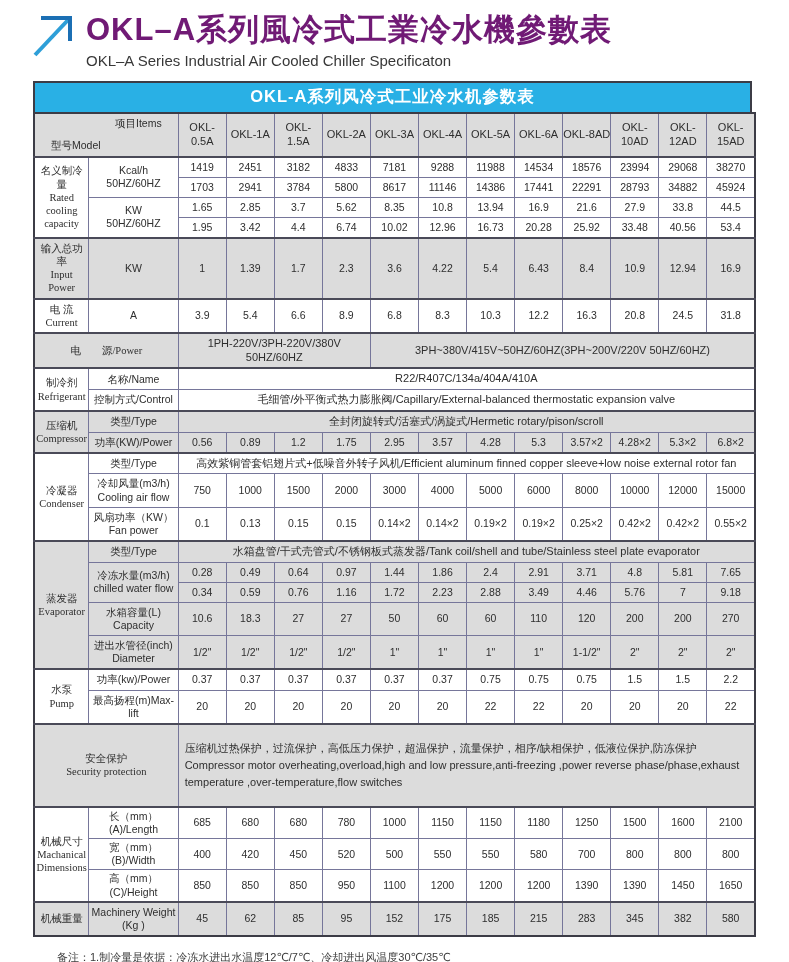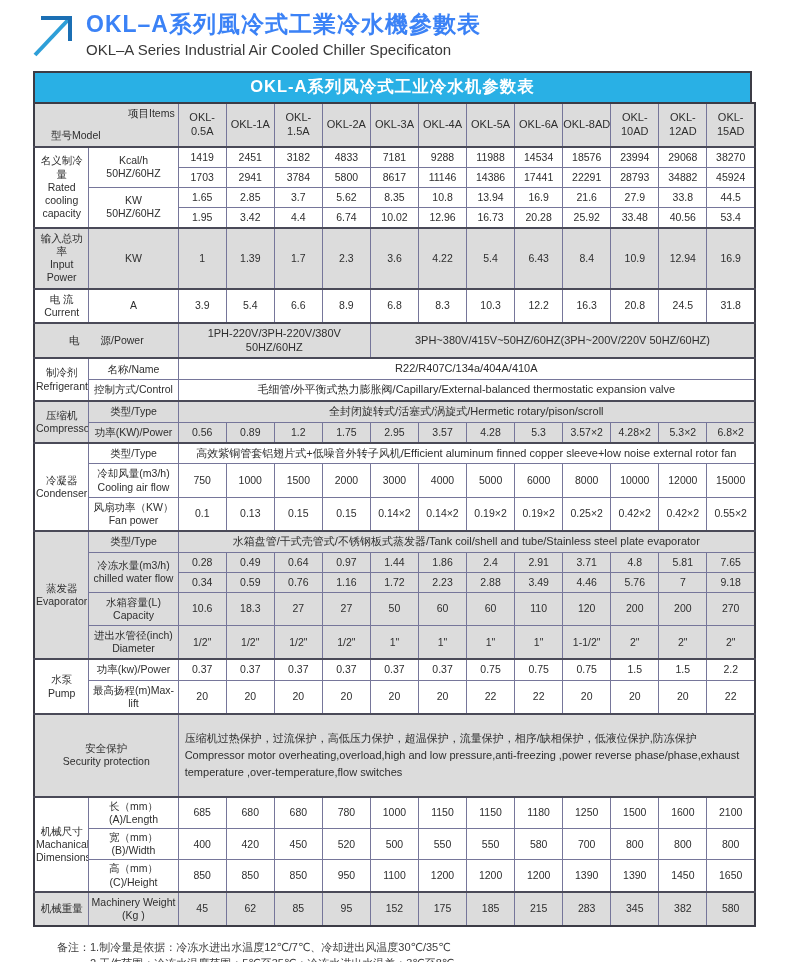--- a/index.html
+++ b/index.html
@@ -3,21 +3,21 @@
 <meta charset="utf-8">
 <style>
   * { margin:0; padding:0; box-sizing:border-box; }
   html,body { width:789px; height:962px; background:#ffffff; overflow:hidden;
               font-family:"Liberation Sans","DejaVu Sans",sans-serif; color:#333; }
 
   
   .page-header { display:flex; align-items:flex-start; padding:9px 0 0 28px; }
   .logo { width:52px; height:48px; flex:0 0 auto; margin-top:2px; }
   .titles { margin-left:6px; }
-  .title-zh { font-size:23px; font-weight:700; color:#3b82f6; letter-spacing:1px; }
+  .title-zh { font-size:31px; font-weight:700; color:#701a75; letter-spacing:1px; }
   .title-en { font-size:15px; font-weight:500; color:#383838; margin-top:1px; }
 
   
   .table-wrap { margin:12px 23px 0 33px; width:719px;border-radius:18px; }
   .table-title-bar { background:#29b0e5; color:#ffffff; text-align:center;
                      font-size:16.5px; font-weight:600; letter-spacing:1px;
                      padding:3px 0 4px 0; border:2px solid #3c3c46; border-bottom:none; }
   table.spec-table { border-collapse:collapse; table-layout:fixed; width:723px;
                      border:2px solid #3c3c46; }
   .spec-table td { border:1px solid #76769a; text-align:center; vertical-align:middle;
@@ -25,22 +25,22 @@
                    overflow:hidden; }
   tr.shade td { background:#dcdcdc; }
   tr.sec-top td { border-top:2px solid #4a4a58; }
   tr.header-row td { background:#dcdcdc; font-size:11px; padding:7px 0;
                      border-bottom:2px solid #4a4a58; }
   td.corner { position:relative; padding:0;
               background:#dcdcdc linear-gradient(to bottom right,
                  transparent calc(50% - 0.7px), #707088 calc(50% - 0.7px),
                  #707088 calc(50% + 0.7px), transparent calc(50% + 0.7px)); }
   td.corner .model { position:absolute; left:16px; bottom:3px; font-size:10.5px; }
-  td.corner .items { position:absolute; right:3px; top:3px; font-size:10.5px; }
-  td.sec-lbl { white-space:pre-line; font-size:10.5px; }
+  td.corner .items { position:absolute; right:16px; top:3px; font-size:10.5px; }
+  td.sec-lbl { white-space:pre-line; font-size:10.5px;font-family:Liberation Serif, serif; }
   td.row-lbl { white-space:pre-line; font-size:10.5px; }
   td.span-cell { font-size:11px; }
   td.span-cell.left { text-align:left; padding:15px 6px; line-height:1.55;
                       white-space:pre-wrap; }
   tr.tight td { padding:2px 1px; }
 
   
   .notes { margin:13px 20px 0 30px; font-size:11px; color:#3b3b3b; line-height:1.42; }
   .notes-zh { padding-left:27px; }
   .note-line { white-space:pre-wrap; }

